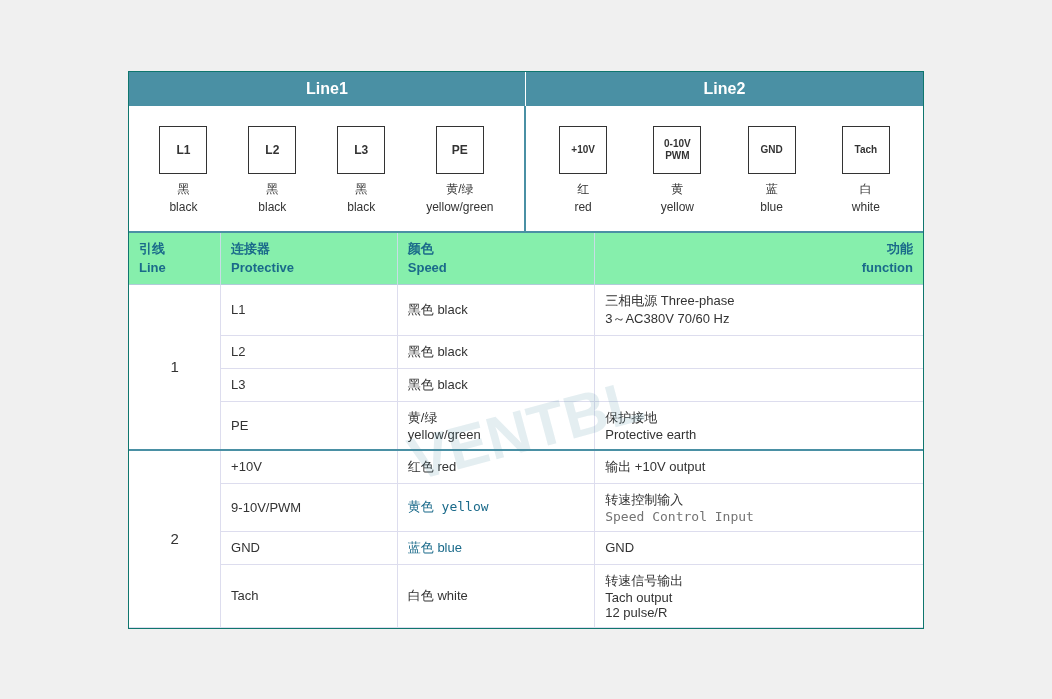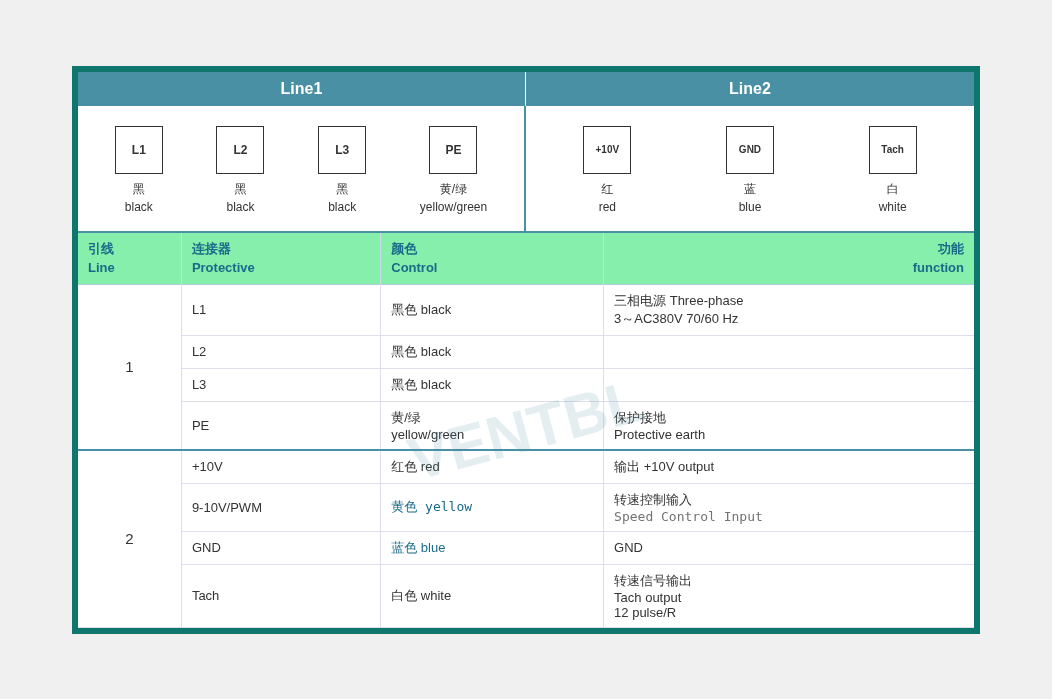--- a/index.html
+++ b/index.html
@@ -6,23 +6,23 @@
     body {
       background: #f0f0f0;
       display: flex;
       justify-content: center;
       align-items: center;
       min-height: 100vh;
       font-family: Arial, sans-serif;
       font-size: 13px;
     }
     .container {
-      width: 908px;
+      width: 796px;
       background: #fff;
-      border: 6px solid #0f766e;
+      border: 1px solid #0f766e;
     }
 
     
     .header-row {
       display: flex;
     }
     .header-line1, .header-line2 {
       background: #4a90a4;
       color: #fff;
       text-align: center;
@@ -180,20 +180,26 @@
           <div class="connector-box">PE</div>
           <div class="connector-label" style="white-space: pre-line;">黄/绿
 yellow/green</div>
         </div>
       </div>
     <div class="diagram-line2" id="diagram-line2">
     <div class="connector-item">
           <div class="connector-box small" style="white-space: pre-line;">+10V</div>
           <div class="connector-label" style="white-space: pre-line;">红
 red</div>
+        </div>
+        <div class="connector-item">
+          <div class="connector-box small" style="white-space: pre-line;">0-10V
+PWM</div>
+          <div class="connector-label" style="white-space: pre-line;">黄
+yellow</div>
         </div>
         <div class="connector-item">
           <div class="connector-box small" style="white-space: pre-line;">GND</div>
           <div class="connector-label" style="white-space: pre-line;">蓝
 blue</div>
         </div>
         <div class="connector-item">
           <div class="connector-box small" style="white-space: pre-line;">Tach</div>
           <div class="connector-label" style="white-space: pre-line;">白
 white</div>
@@ -204,21 +210,21 @@
   <div class="table-wrapper">
     <div class="watermark">VENTBL</div>
     <table>
       <thead>
         <tr>
           <th id="th-line" style="white-space: pre-line;">引线
 Line</th>
           <th id="th-connection" style="white-space: pre-line;">连接器
 Protective</th>
           <th id="th-colour" style="white-space: pre-line;">颜色
-Control</th>
+Speed</th>
           <th id="th-function" style="white-space: pre-line; text-align: right;">功能
 function</th>
         </tr>
       </thead>
       <tbody id="table-body">
       <tr>
             <td rowspan="4" class="line-num">1</td>
             <td>L1</td>
             <td style="white-space: pre-line;">黑色 black</td>
             <td style="white-space: pre-line;">三相电源 Three-phase

